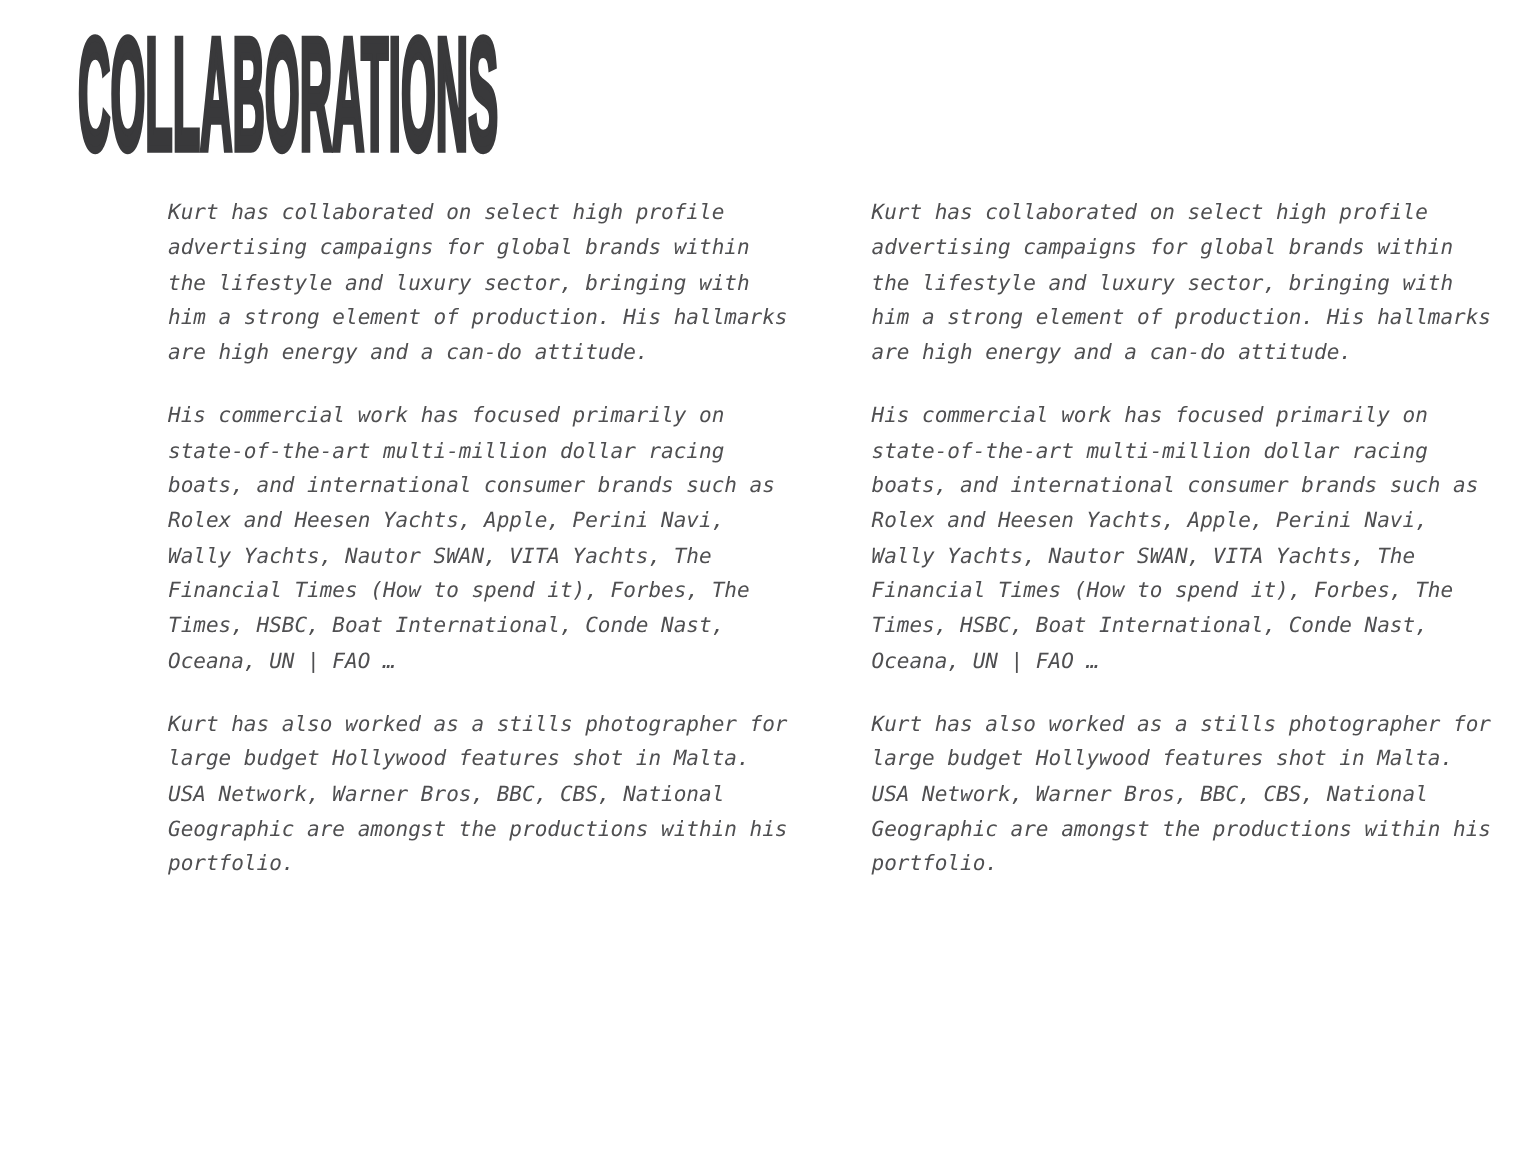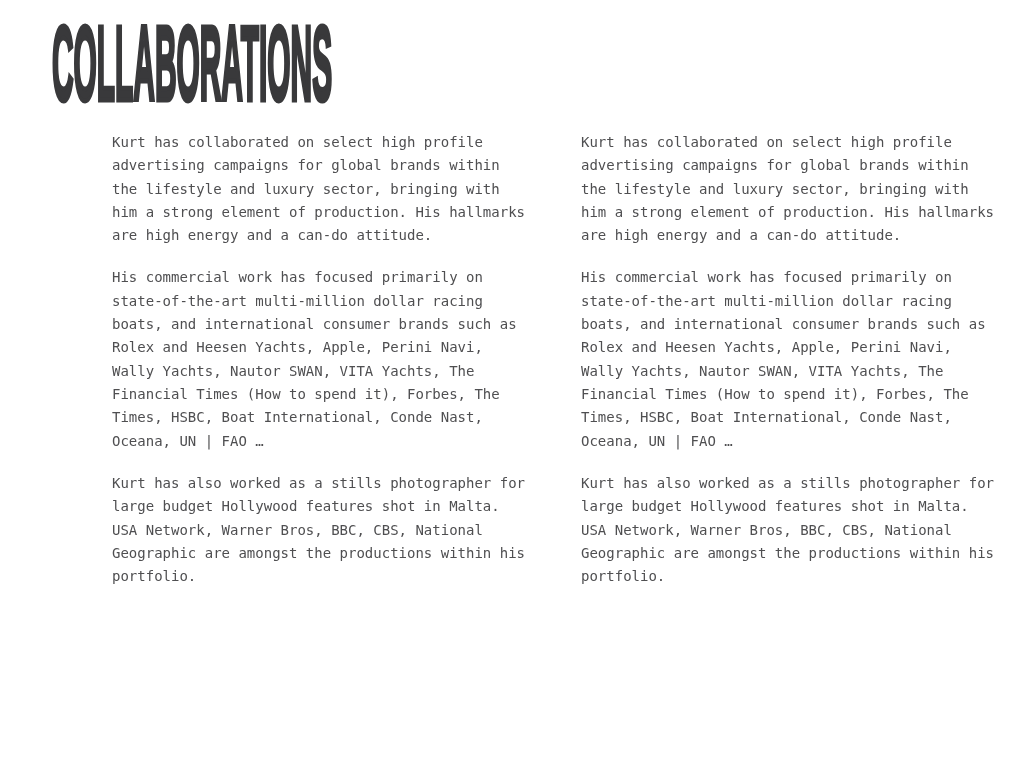--- a/index.html
+++ b/index.html
@@ -41,20 +41,21 @@
   }
   .columns {
     position: absolute;
     top: 131px;
     left: 0;
     width: 1024px;
   }
   .column {
     position: absolute;
     top: 0;
+    font-style: italic;
   }
   .column-left  { left: 31px;  }
   .column-right { left: 500px; }
   .column p {
     margin: 0 0 18.7px 0;
     font-family: "DejaVu Sans Mono", monospace;
     font-size: 14px;
     line-height: 23.35px;
     color: var(--body-color);
     white-space: pre;

